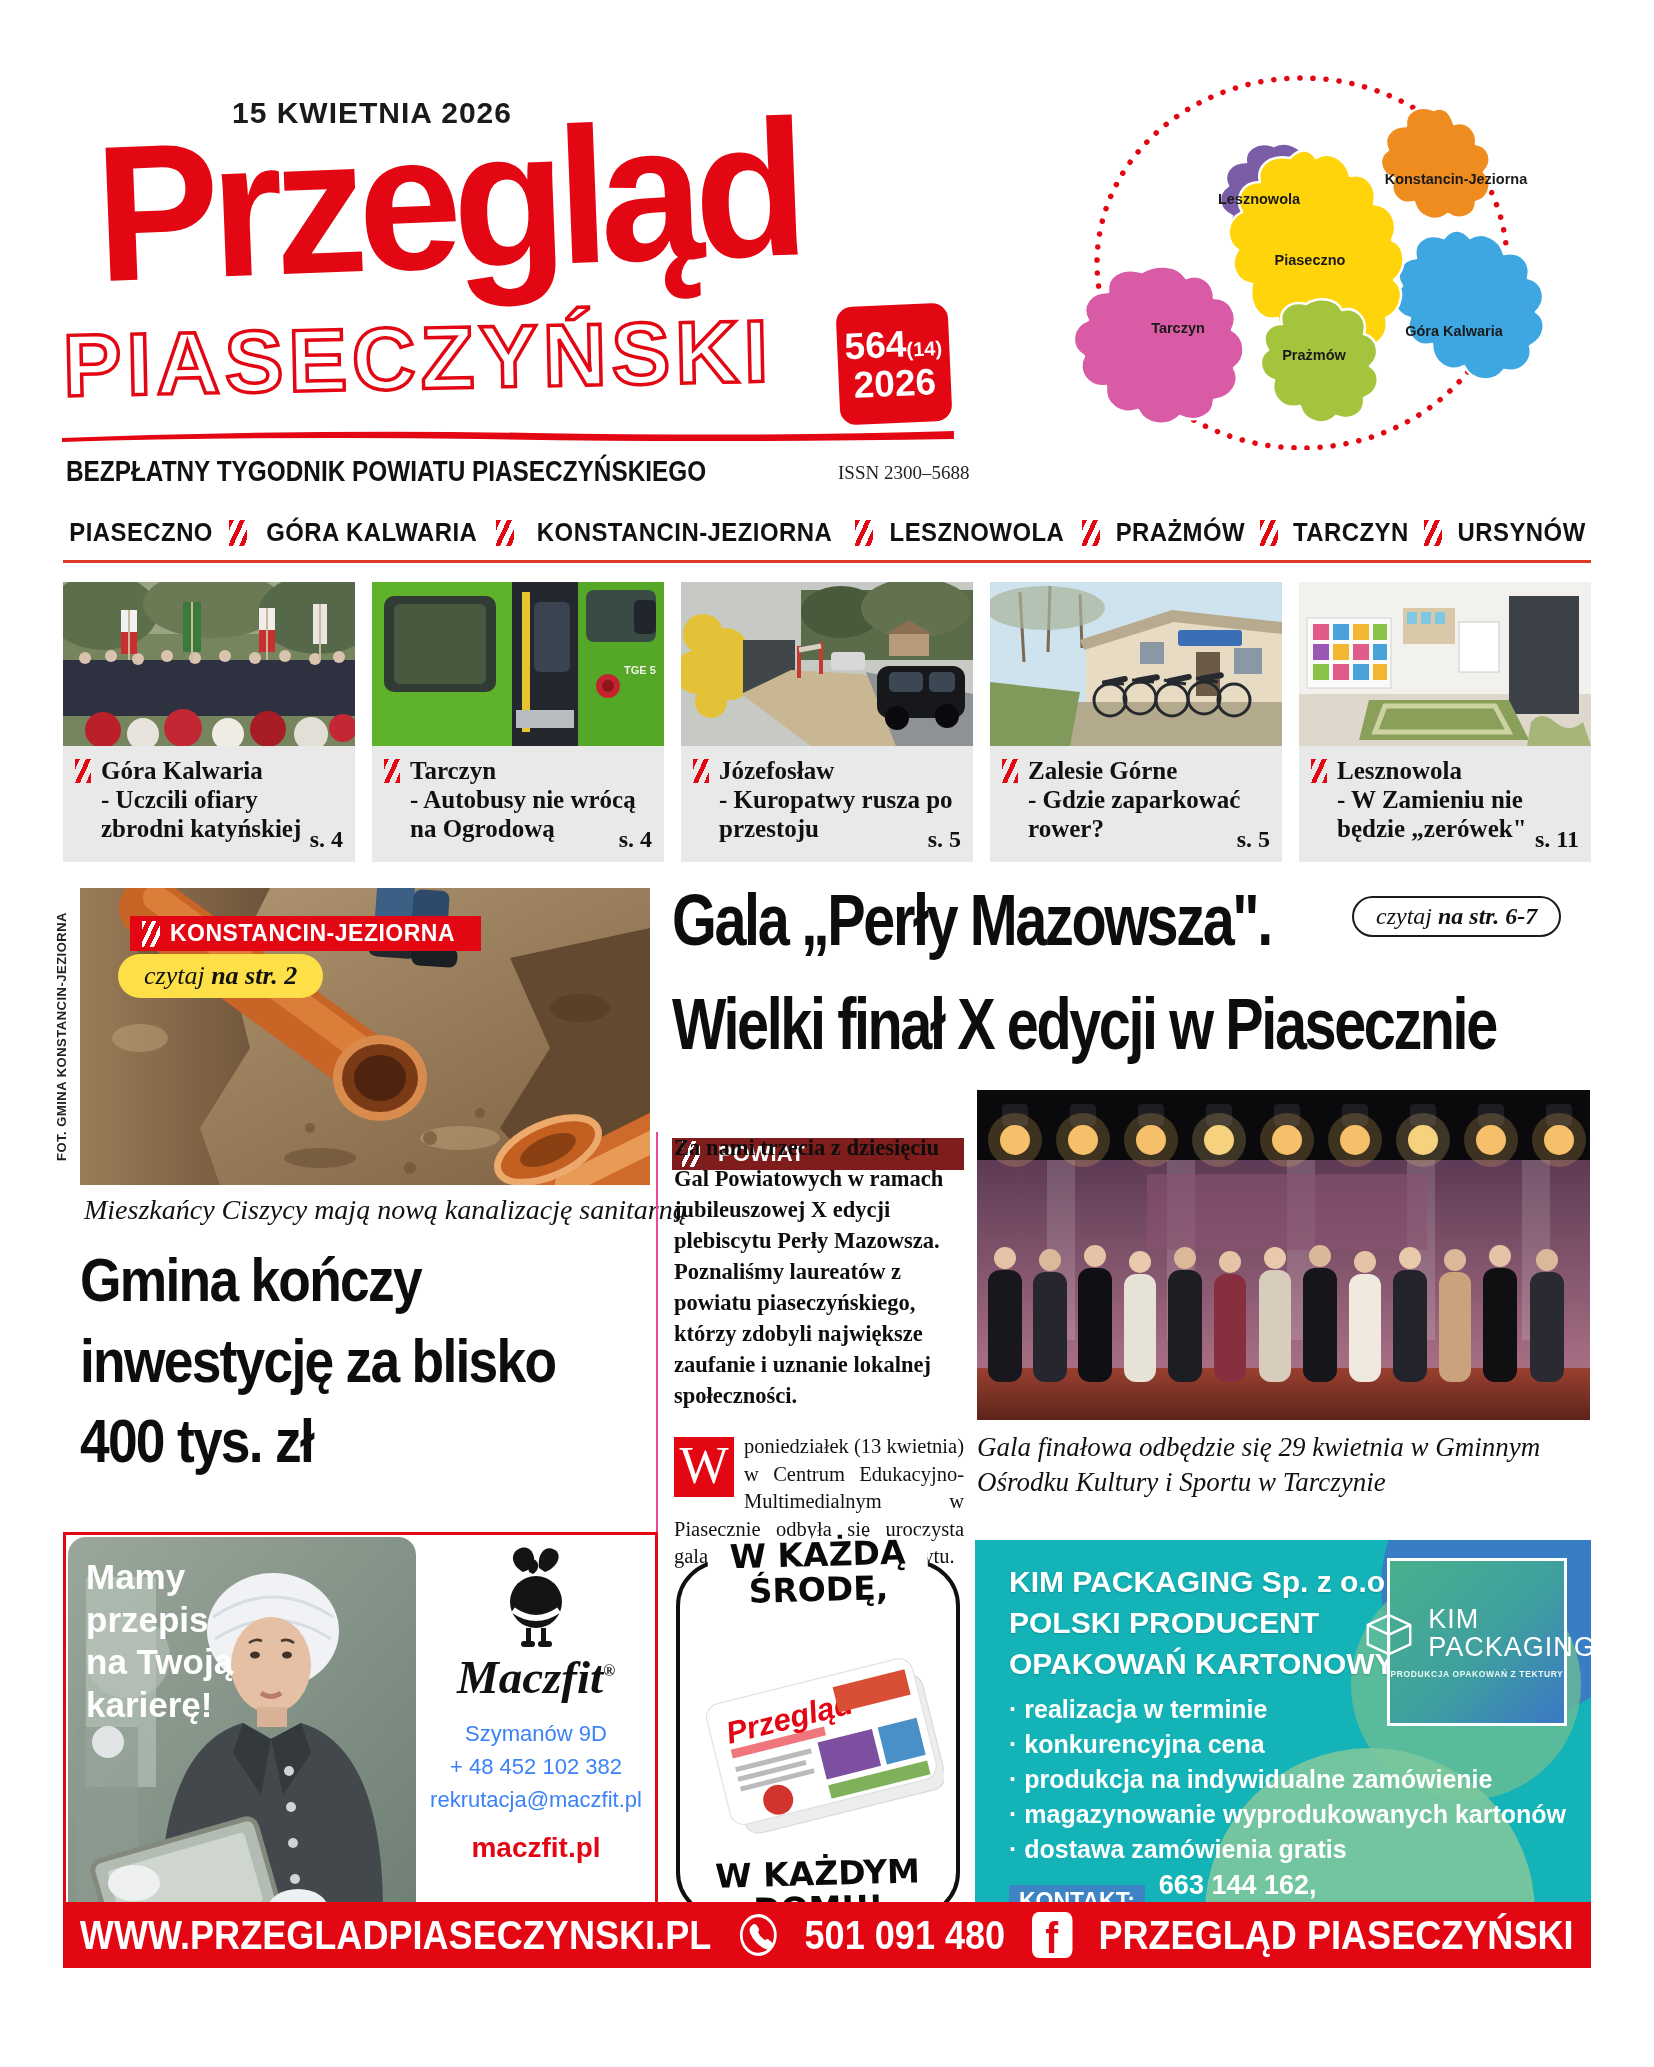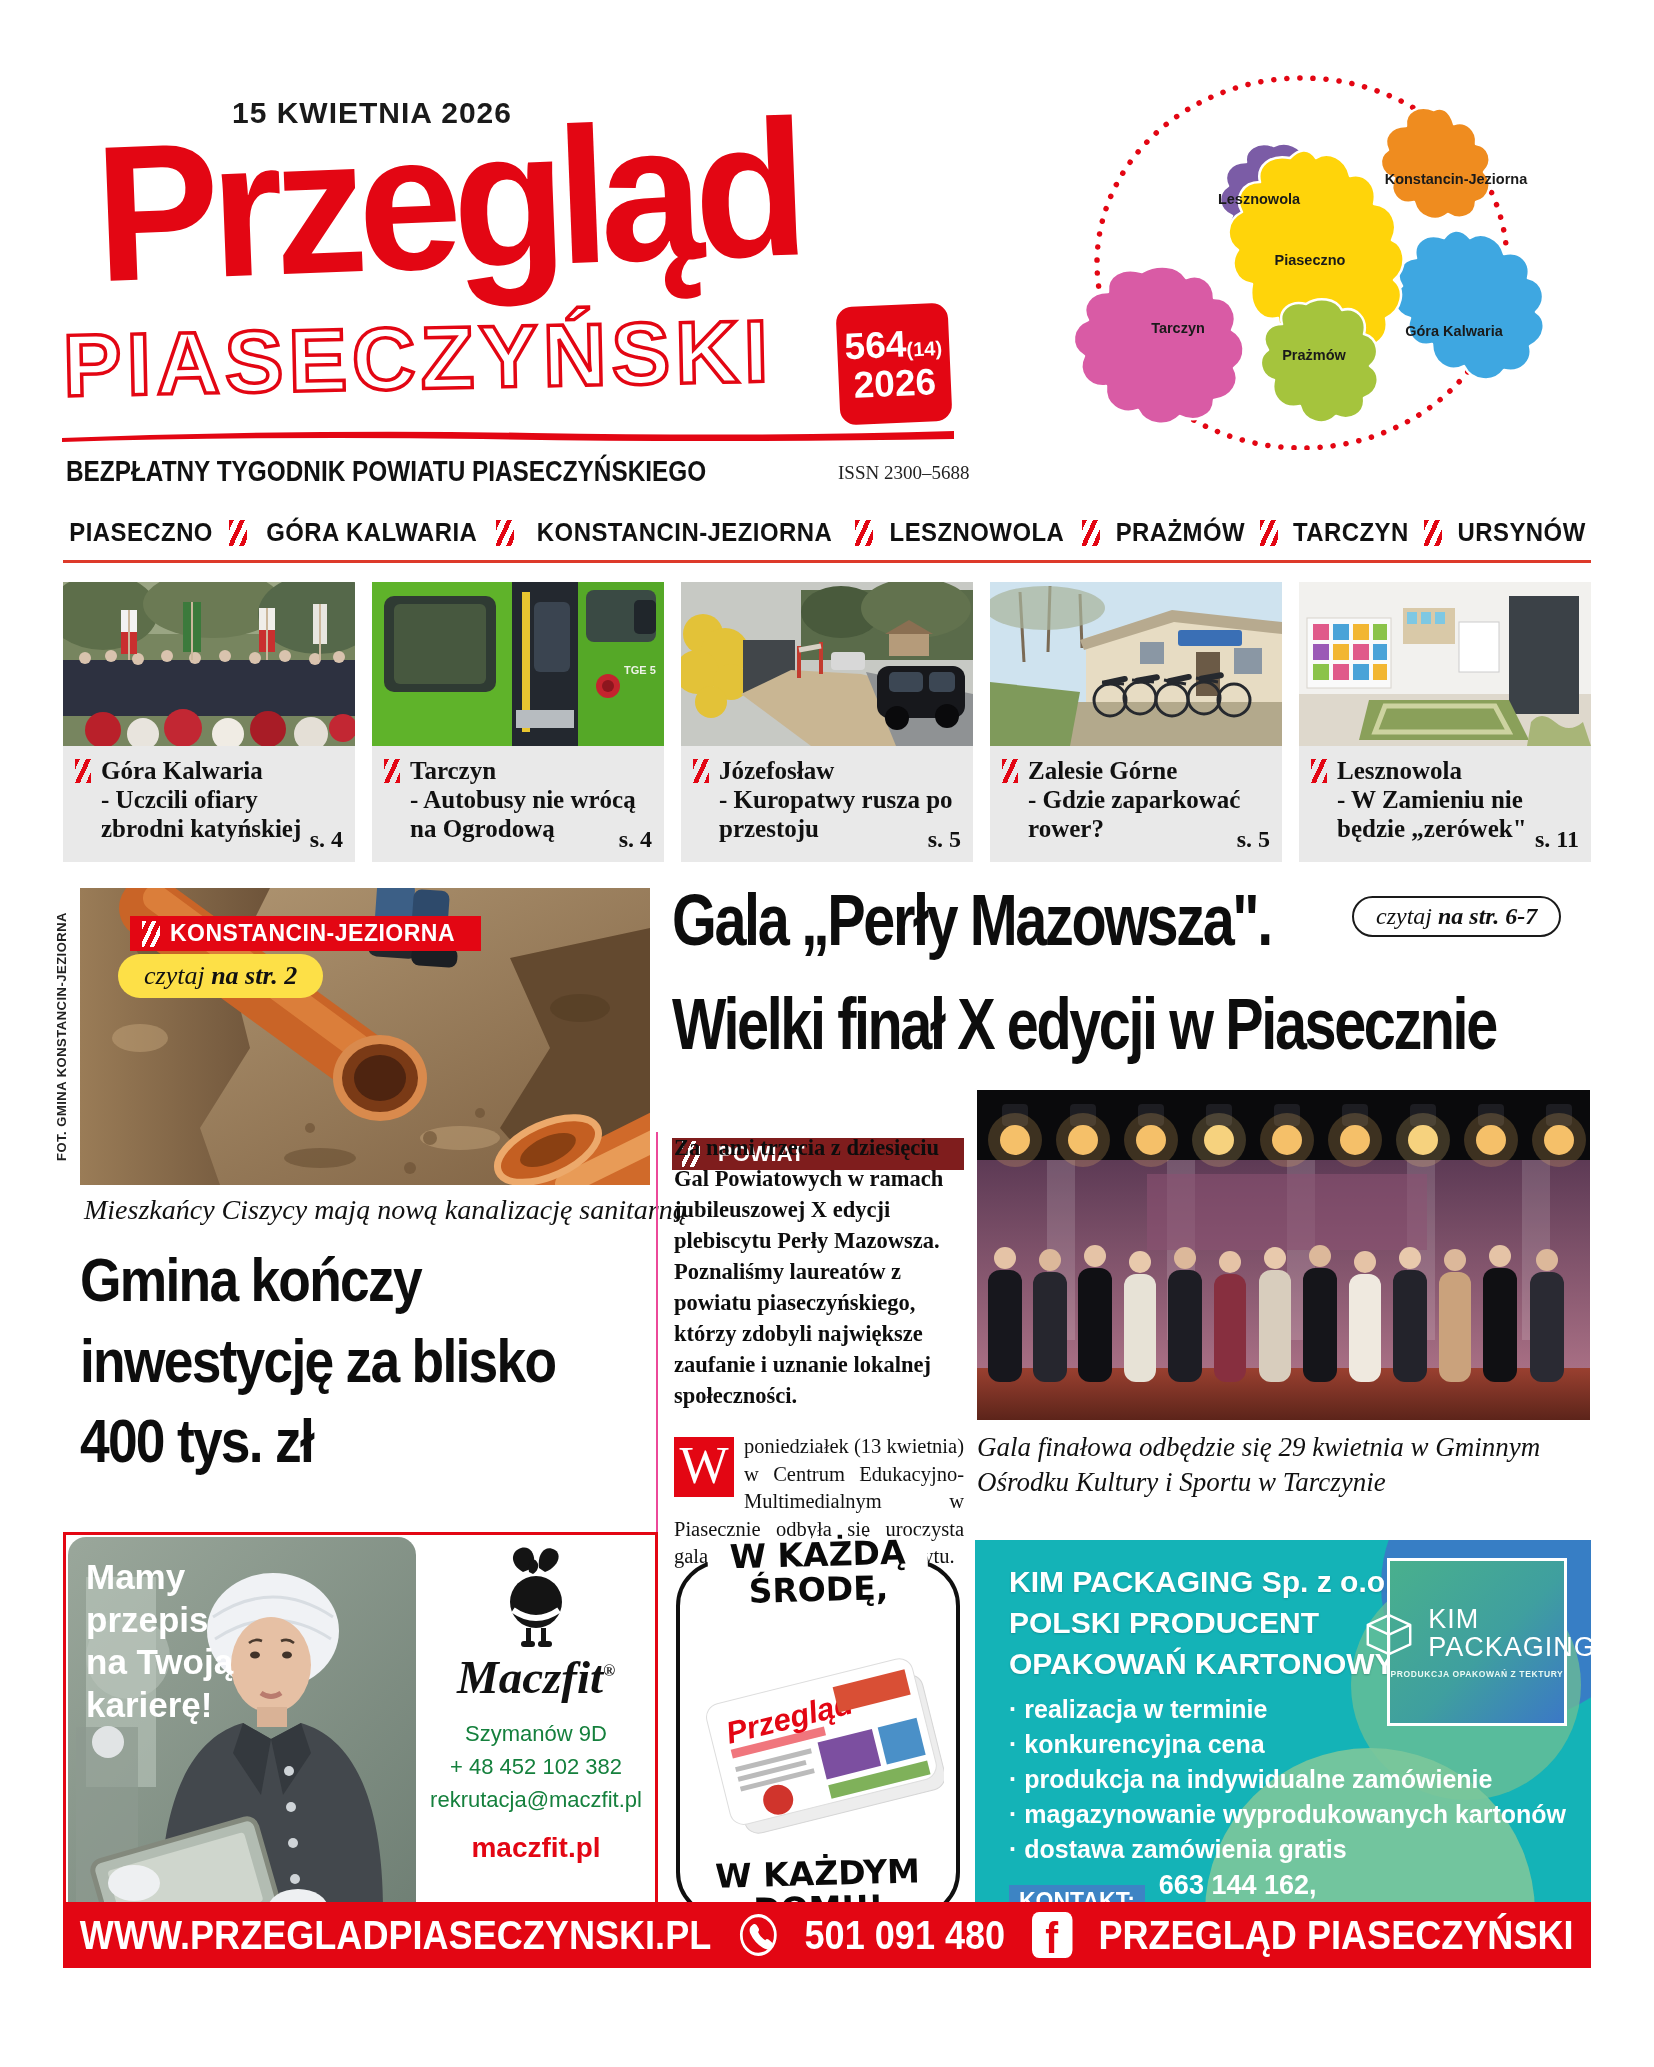--- a/index.html
+++ b/index.html
@@ -75,21 +75,21 @@
   .rekrow .rl.b{flex:1;}
   .rekrow .lab{width:300px;text-align:center;font-size:17px;font-weight:700;letter-spacing:26px;
                padding-left:26px;color:#111;}
   
   .maczfit{left:63px;top:1532px;width:595px;height:396px;border:3px solid #e30613;background:#fff;box-sizing:border-box;}
   .mz-photo{left:68px;top:1537px;width:348px;height:386px;border-radius:18px;overflow:hidden;}
   .mz-head{left:86px;top:1556px;color:#fff;font-size:35px;font-weight:700;line-height:1.22;white-space:pre-line;}
   .mz-col{left:420px;top:1546px;width:232px;text-align:center;}
   .mz-brand{font-family:"Liberation Serif",serif;font-style:italic;font-weight:700;font-size:47px;color:#111;line-height:1;}
   .mz-brand sup{font-size:16px;}
-  .mz-addr{margin-top:16px;font-size:22px;line-height:1.5;color:#15803d;}
+  .mz-addr{margin-top:16px;font-size:22px;line-height:1.5;color:#3b82f6;}
   .mz-site{margin-top:16px;font-size:28px;font-weight:700;color:#e30613;}
   .promo{left:672px;top:1540px;width:292px;height:388px;}
   .promo-frame{position:absolute;left:4px;right:4px;top:20px;bottom:10px;border:4px solid #101010;border-radius:46px;}
   .promo-txt{position:absolute;left:50%;transform:translateX(-50%) rotate(-1.5deg);text-align:center;
              font-family:"DejaVu Sans",sans-serif;font-weight:bold;font-size:33px;line-height:1.05;
              white-space:pre-line;background:#fff;padding:0 10px;color:#0a0a0a;}
   .promo-txt.t{top:-2px;width:200px;}
   .promo-txt.b{bottom:2px;width:210px;}
   .promo-img{position:absolute;left:22px;top:96px;}
   .kim{left:975px;top:1540px;width:616px;height:388px;background:#14b3b7;overflow:hidden;color:#fff;}

